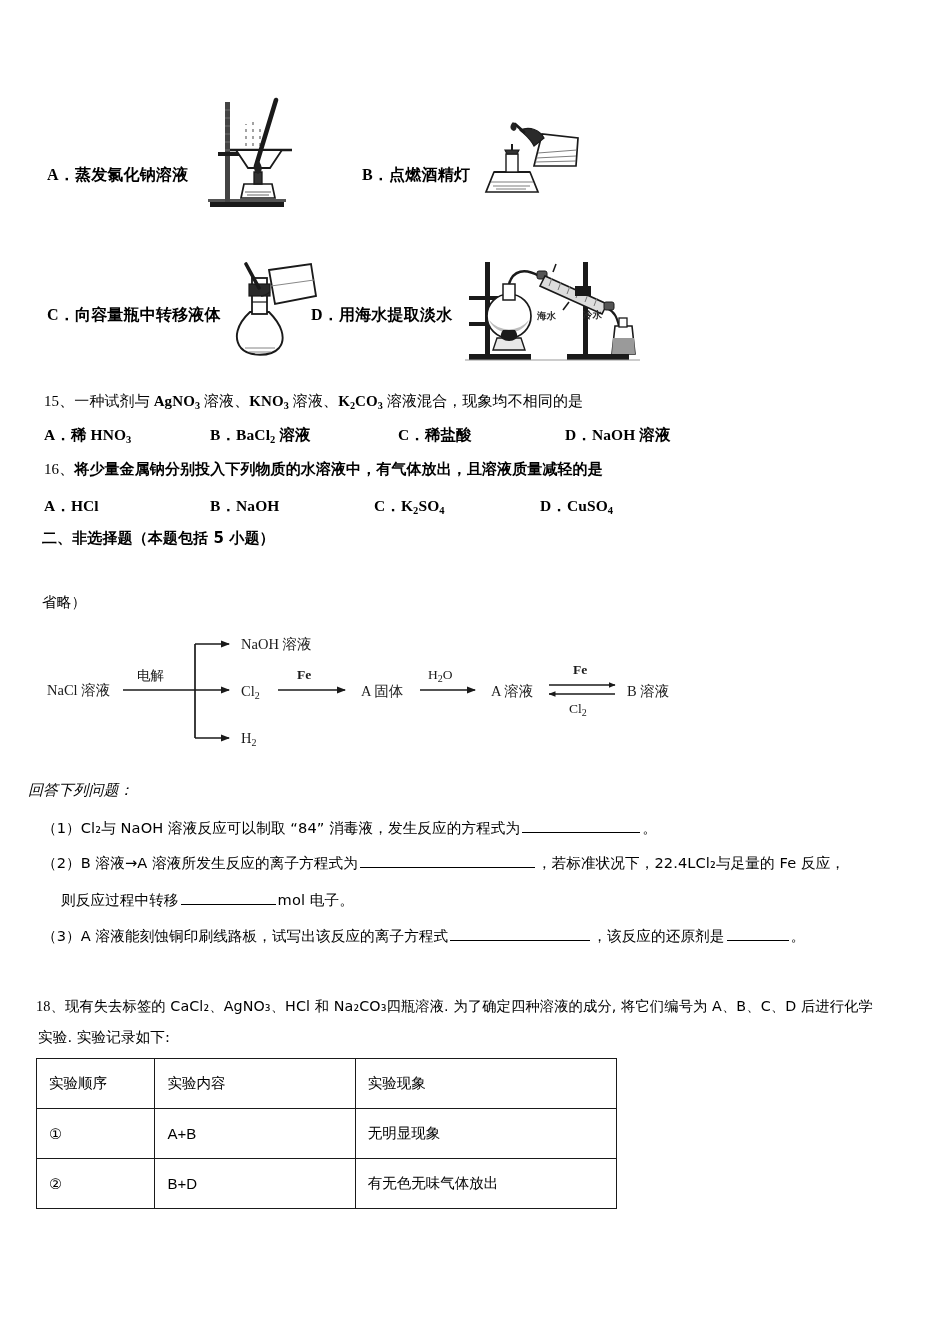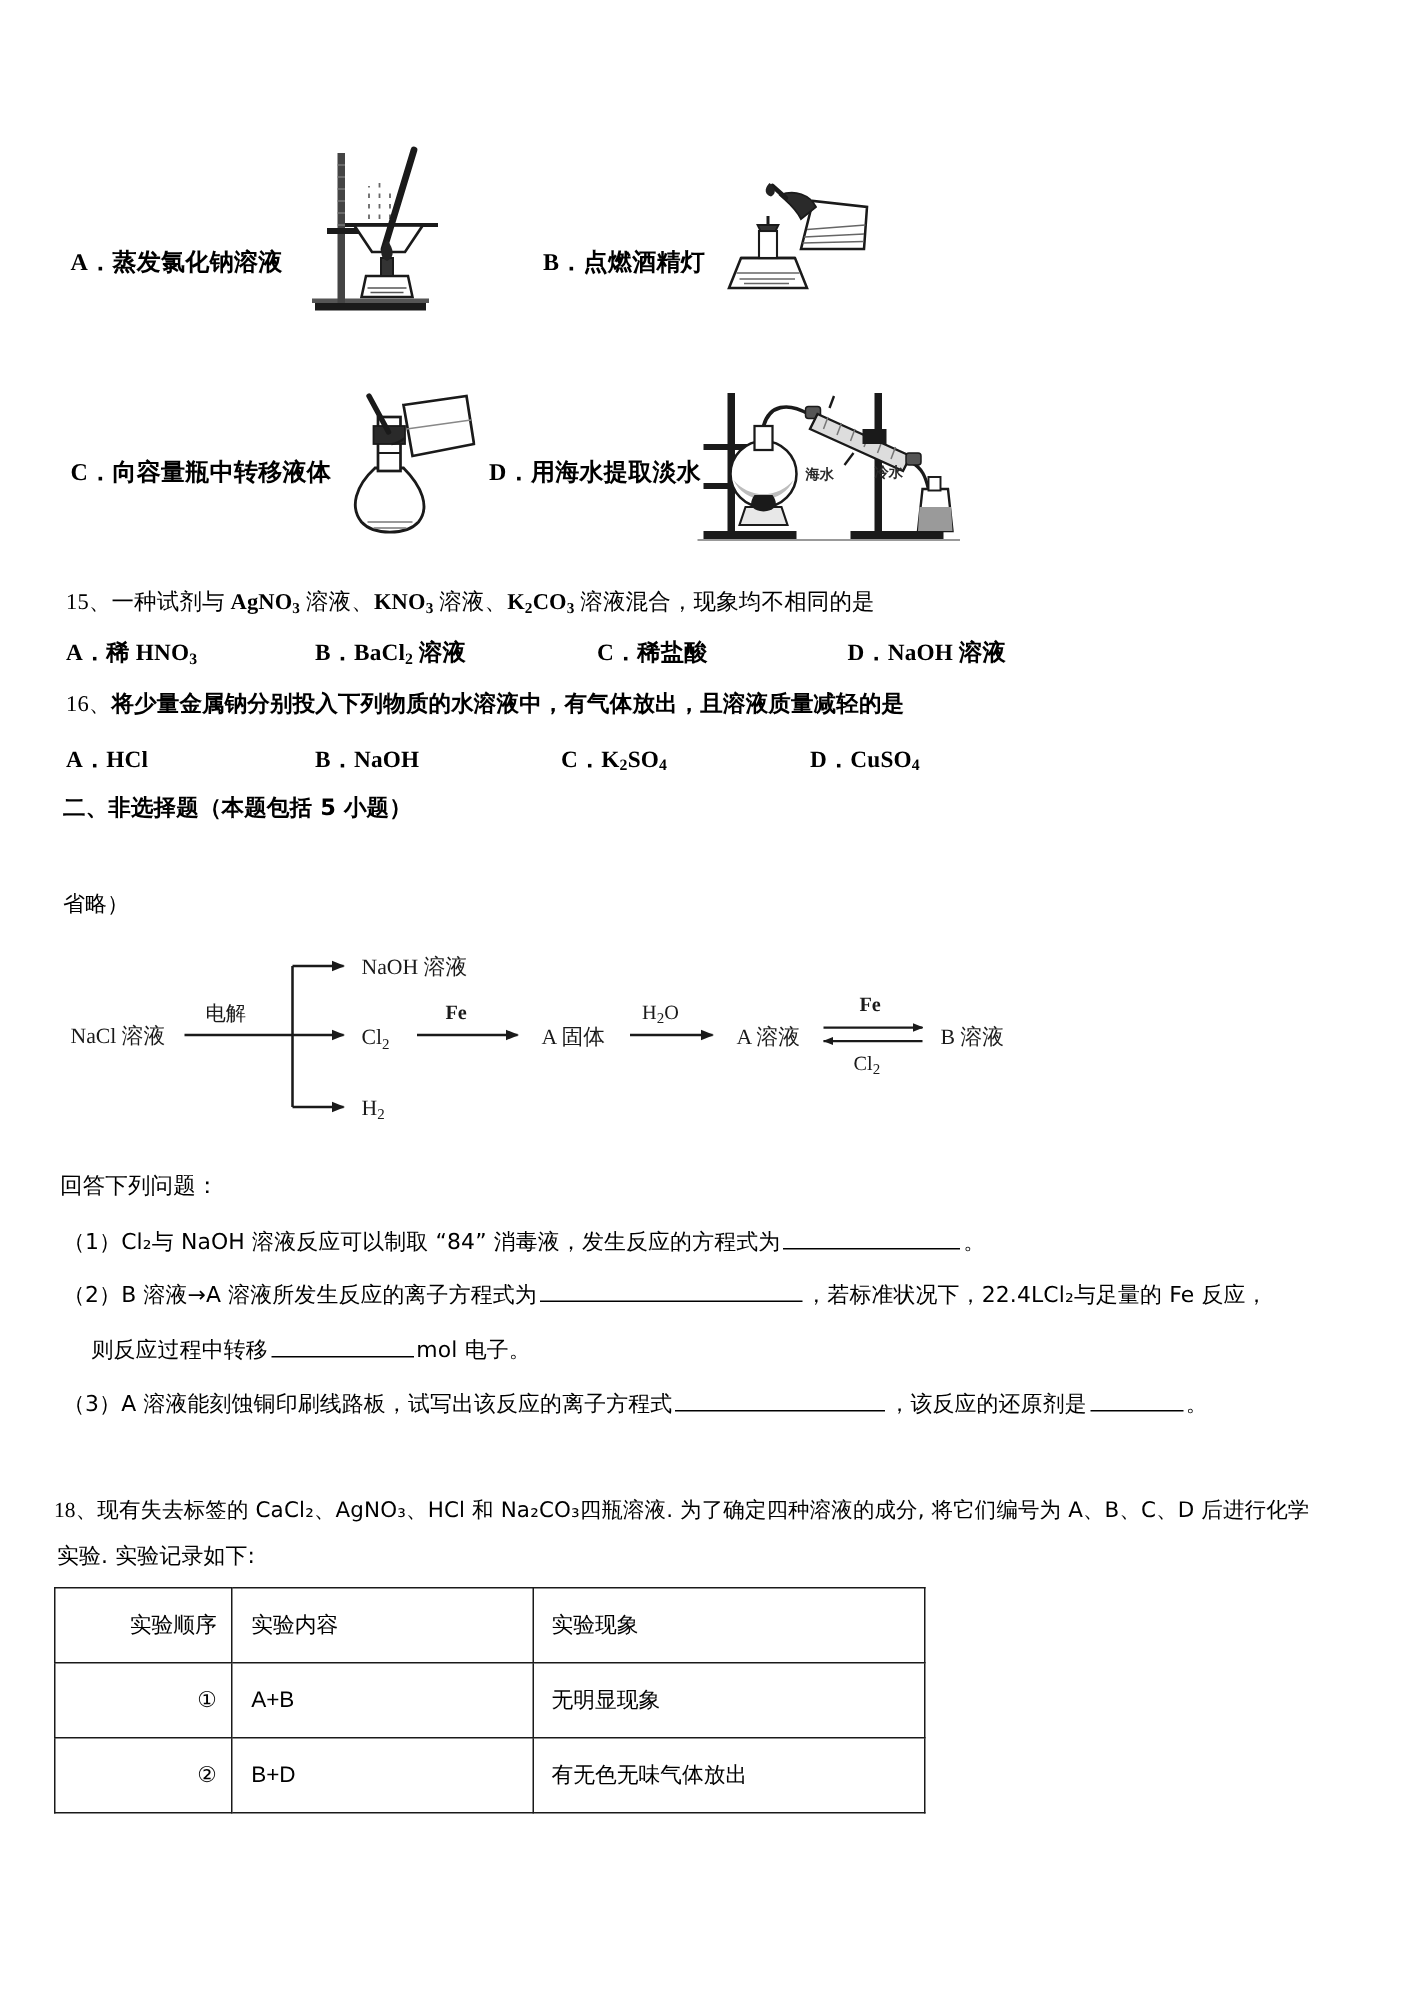--- a/index.html
+++ b/index.html
@@ -79,21 +79,21 @@
     font-size: 14.5px;
   }
   #record-table td, #record-table th {
     border: 1.4px solid #1a1a1a;
     padding: 8px 10px 8px 12px;
     text-align: left;
     font-weight: normal;
     height: 33px;
     vertical-align: middle;
   }
-  #record-table .c1 { width: 108px; text-align: right; }
+  #record-table .c1 { width: 108px; }
   #record-table .c2 { width: 200px; }
   #record-table .c3 { width: 273px; }
   .mono-ish { font-family: Liberation Sans, sans-serif; font-size: 15px; }
 </style>
 </head>
 <body>
 
 <div class="page">
 
   <div class="tx optlabel" style="left:47px; top:165px;">
@@ -206,21 +206,21 @@
         <path d="M51 30 C47 33 44 34 42 34" stroke="#1a1a1a" stroke-width="1.5"></path>
 
         <g stroke="#777" stroke-width="0.9">
           <line x1="26" y1="86" x2="56" y2="86"></line>
           <line x1="30" y1="90" x2="52" y2="90"></line>
         </g>
       </g>
     </svg>
   </div>
 
-  <div class="tx optlabel" style="left:326px; top:305px;">
+  <div class="tx optlabel" style="left:311px; top:305px;">
     <span>D．</span><span class="cn">用海水提取淡水</span>
   </div>
 
   <div class="illus" style="left:457px; top:256px;">
     <svg width="185" height="110" viewBox="0 0 185 110">
       <g stroke="#1a1a1a" fill="none">
 
         <rect x="12" y="98" width="62" height="6" fill="#1a1a1a" stroke="none"></rect>
         <rect x="28" y="6" width="5" height="94" fill="#1a1a1a" stroke="none"></rect>
         <rect x="12" y="40" width="42" height="4" fill="#1a1a1a" stroke="none"></rect>
@@ -370,21 +370,21 @@
         <line x1="504" y1="66" x2="570" y2="66" stroke="#1a1a1a" stroke-width="1.5" marker-start="url(#ahl)"></line>
         <text x="528" y="46" font-size="13.5" font-weight="bold">Fe</text>
         <text x="524" y="85" font-size="13.5">Cl<tspan font-size="10" dy="3">2</tspan></text>
 
         
         <text x="582" y="68">B 溶液</text>
       </g>
     </svg>
   </div>
 
-  <div class="qline" style="left:40px; top:781px; font-size:15px;">
+  <div class="qline" style="left:28px; top:781px; font-size:15px;font-style:italic;">
     <span class="cn">回答下列问题：</span>
   </div>
 
   <div class="qline" style="left:42px; top:818px; font-size:14.6px;">
     <span class="cn">（1）Cl₂与 NaOH 溶液反应可以制取 “84” 消毒液，发生反应的方程式为</span><span class="blank" style="width:118px;"></span><span class="cn">。</span>
   </div>
 
   <div class="qline" style="left:42px; top:853px; font-size:14.6px;">
     <span class="cn">（2）B 溶液→A 溶液所发生反应的离子方程式为</span><span class="blank" style="width:175px;"></span><span class="cn">，若标准状况下，22.4LCl₂与足量的 Fe 反应，</span>
   </div>

